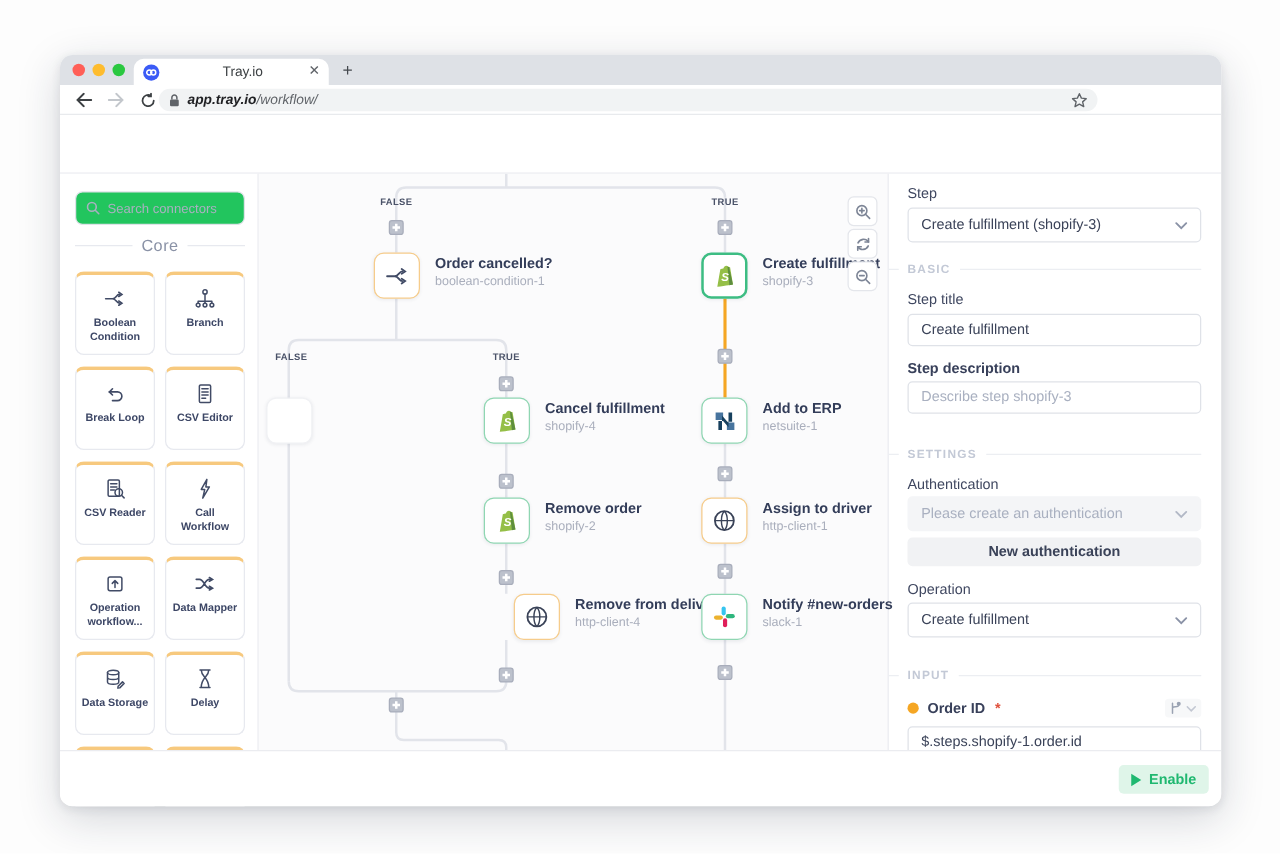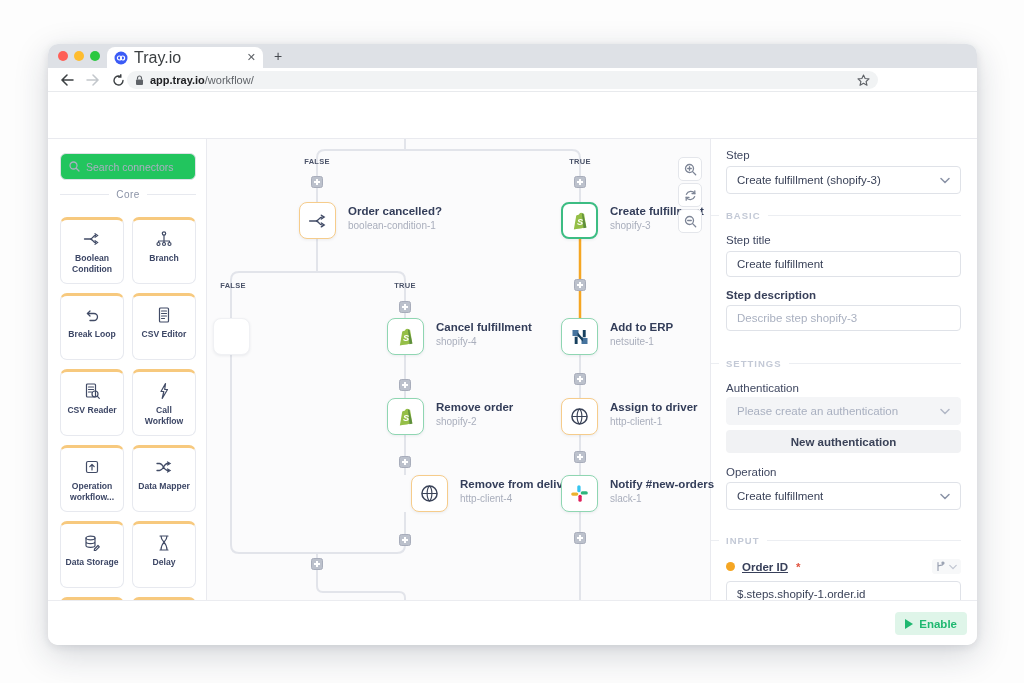--- a/index.html
+++ b/index.html
@@ -11,26 +11,26 @@
     border-radius:10px; background:#fff; box-shadow:0 10px 34px rgba(30,40,60,.18), 0 2px 8px rgba(30,40,60,.10);
     overflow:hidden; }
 
   
   .tabstrip { position:absolute; left:0; top:0; width:100%; height:24px; background:#dee1e6; }
   .traffic { position:absolute; left:10px; top:7px; display:flex; gap:6px; }
   .tl { width:10px; height:10px; border-radius:50%; display:inline-block; }
   .tl.red{ background:#ff5f57;} .tl.yellow{ background:#febc2e;} .tl.green{ background:#2ac840;}
   .tab { position:absolute; left:59px; top:3px; width:156px; height:21px; background:#fff;
     border-radius:8px 8px 0 0; display:flex; align-items:center; padding:0 7px; gap:6px; }
-  .tab-title { font-size:16px; color:#3c4043; flex:1; white-space:nowrap; overflow:hidden; }
+  .tab-title { font-size:11px; color:#3c4043; flex:1; white-space:nowrap; overflow:hidden;margin-left:44px; }
   .tab-close { color:#5f6368; font-size:11px; line-height:1; }
   .newtab { position:absolute; left:226px; top:4px; color:#45494e; font-size:14px; }
 
   
-  .urlrow { position:absolute; left:0; top:24px; width:100%; height:24px; background:#fff; border-bottom:1px solid #e8eaed; }
+  .urlrow { position:absolute; left:0; top:24px; width:100%; height:24px; background:#fff; border-bottom:1px solid #e8eaed;font-style:italic; }
   .navicons { position:absolute; left:12px; top:3px; display:flex; gap:12px; align-items:center; height:18px; }
   .urlpill { position:absolute; left:79px; top:3px; width:751px; height:18px; background:#f1f3f4; border-radius:9px;
     display:flex; align-items:center; padding:0 8px; gap:6px; }
   .urltext { font-size:11px; color:#202124; flex:1; }
   .urltext .path { color:#5f6368; }
 
   
   .apptoolbar { position:absolute; left:0; top:48px; width:100%; height:47px; background:#fff; border-bottom:1px solid #e9eaef; }
   .dots-btn { position:absolute; left:9px; top:60px; width:24px; height:23px; background:#eef0f3; border-radius:6px;
     display:flex; align-items:center; justify-content:center; gap:2px; }
@@ -59,21 +59,21 @@
   .content { position:absolute; left:0; top:95px; width:929px; height:461px; }
 
   
   .sidebar { position:absolute; left:0; top:0; width:159px; height:461px; background:#fff; border-right:1px solid #e9eaef; }
   .searchbox { position:absolute; left:12px; top:14px; width:136px; height:27px; border:1px solid #dfe2e8; border-radius:6px;
     display:flex; align-items:center; padding:0 8px; gap:6px; background:#22c55e; }
   .searchbox input { border:0; outline:0; width:100%; font-size:10.5px; color:#3a4258; font-family:"Liberation Sans",sans-serif; background:transparent; }
   .searchbox input::placeholder { color:#a9b0c0; }
   .divider { display:flex; align-items:center; gap:7px; }
   .divider .ln { height:1px; background:#e7e9ef; flex:1; }
-  .divider .dl { font-size:10px; color:#8a92a6; letter-spacing:.4px; }
+  .divider .dl { font-size:13px; color:#8a92a6; letter-spacing:.4px; }
   .core-div { position:absolute; left:12px; top:50px; width:136px; }
   .tiles { position:absolute; left:12px; top:78px; width:136px; display:grid; grid-template-columns:64px 64px; gap:9px 8px; }
   .tile { height:67px; background:#fff; border:1px solid #e7e9ef; border-top:3px solid #f7c97e; border-radius:7px;
     display:flex; flex-direction:column; align-items:center; padding-top:9px; }
   .tile .ticon { height:20px; display:flex; align-items:center; }
   .tile .tlabel { margin-top:4px; font-size:8.6px; font-weight:700; color:#3d4766; text-align:center; line-height:1.3; padding:0 3px; }
 
   
   .canvas { position:absolute; left:159px; top:0; width:503px; height:461px; background:#fbfbfc; }
   .canvas svg.wires { position:absolute; left:0; top:0; }
@@ -109,21 +109,21 @@
     padding:0 10px; font-size:11.5px; color:#3a4258; }
   .pselect .sv { flex:1; }
   .pselect.gray { background:#f4f5f7; border-color:#f4f5f7; color:#a9b0c0; }
   .pinput { width:235px; height:26px; border:1px solid #dfe2e8; border-radius:4px; padding:0 10px; font-size:11.5px; color:#3a4258;
     font-family:"Liberation Sans",sans-serif; outline:none; background:#fff; }
   .pinput::placeholder { color:#a9b0c0; }
   .pbtn { height:23px; background:#f1f2f4; border-radius:4px; display:flex; align-items:center; justify-content:center;
     font-size:11.5px; font-weight:600; color:#3a4258; }
   .orderrow { display:flex; align-items:center; gap:7px; }
   .odot { width:9px; height:9px; border-radius:50%; background:#f5a623; }
-  .olabel { font-size:11.5px; font-weight:700; color:#38405a;text-decoration:underline; }
+  .olabel { font-size:11.5px; font-weight:700; color:#38405a; }
   .oreq { color:#e0523e; font-weight:700; font-size:11.5px; margin-left:1px; }
   .oicons { margin-left:auto; display:flex; align-items:center; gap:4px; background:#f7f8f9; border-radius:3px; padding:2px 4px; }
 
   
   .footer { position:absolute; left:0; top:556px; width:929px; height:45px; background:#fff; border-top:1px solid #ebecf0; z-index:10; }
   .btn-enable { position:absolute; right:10px; top:11px; height:23px; padding:0 10px; background:#dff5e9; border-radius:4px;
     display:flex; align-items:center; gap:6px; }
   .btn-enable .play { width:0; height:0; border-left:8px solid #1fb870; border-top:5px solid transparent; border-bottom:5px solid transparent; }
   .btn-enable .el { font-size:11.5px; font-weight:700; color:#1fb870; }
 

